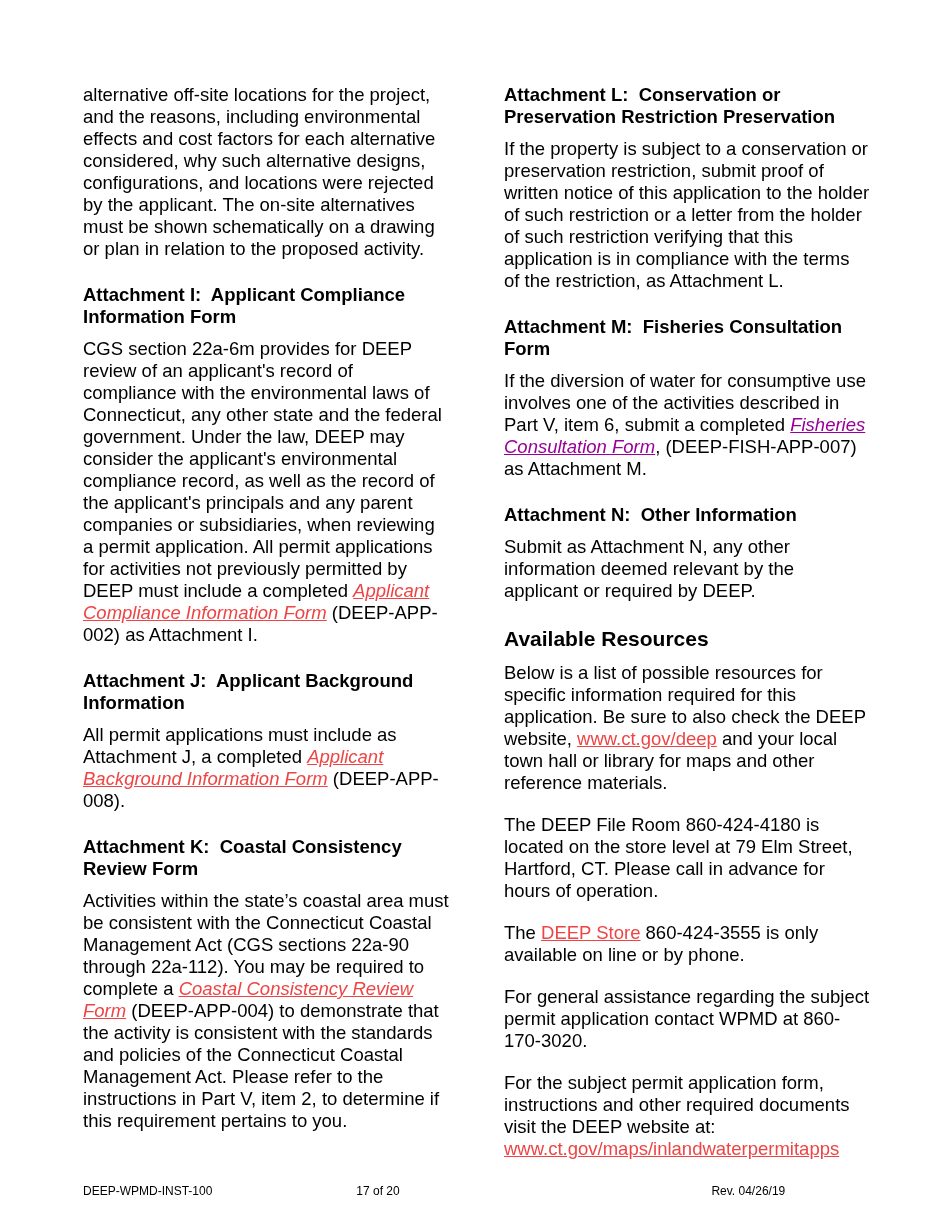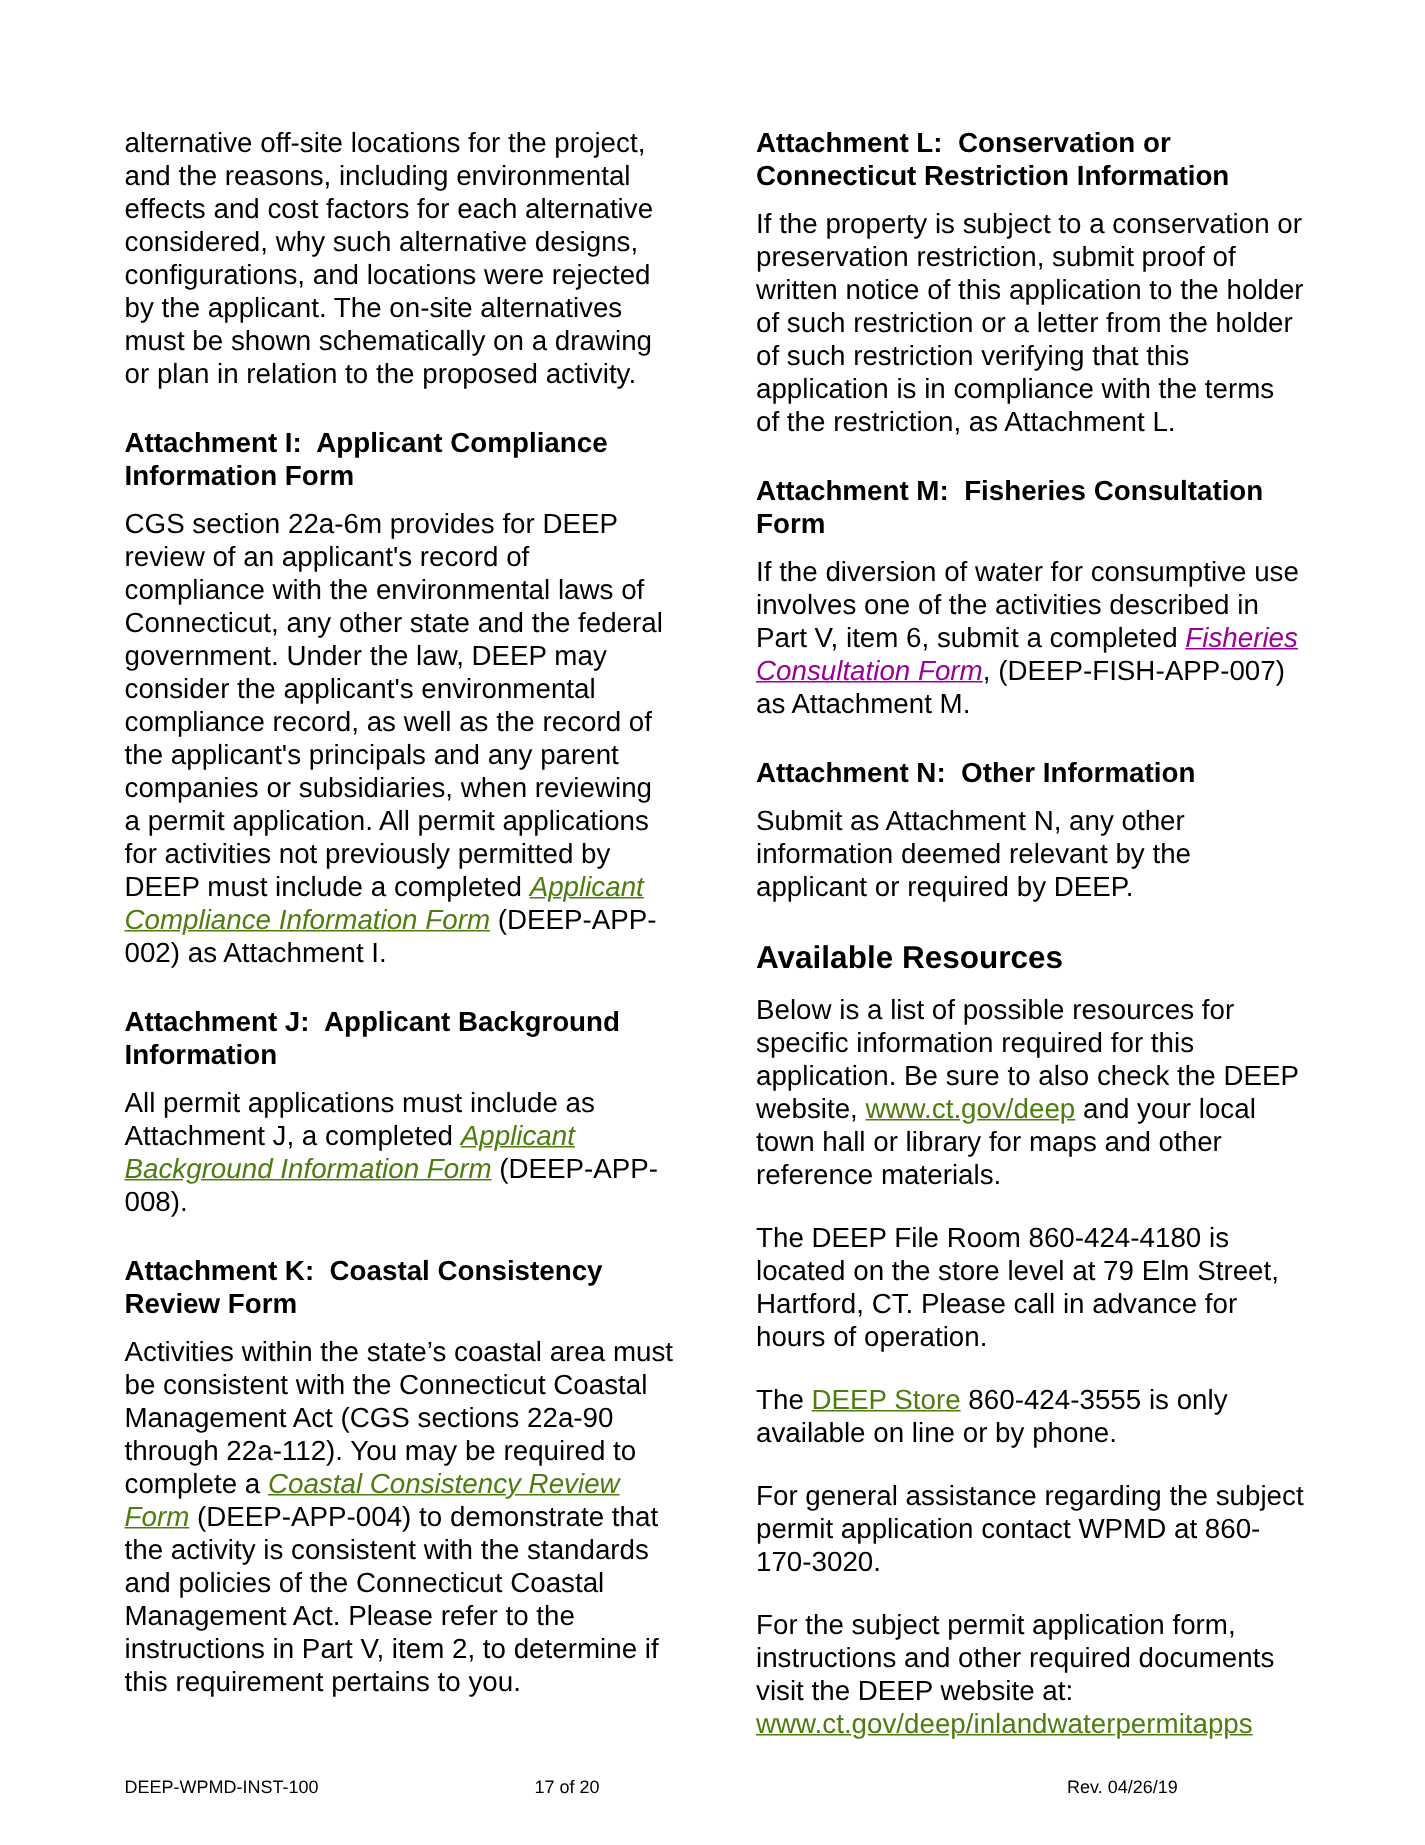--- a/index.html
+++ b/index.html
@@ -32,21 +32,21 @@
     white-space: pre-wrap;
   }
   h2.res-head {
     font-size: 21px;
     line-height: 26px;
     font-weight: bold;
     margin: 24px 0 10px 0;
     white-space: pre-wrap;
   }
   a.lnk {
-    color: #4d7c0f;
+    color: #ef4444;
     text-decoration: underline;
     cursor: pointer;
   }
   a.lnk.it { font-style: italic; }
   a.lnk.visited { color: #990099; }
   .footer {
     position: absolute;
     left: 83px;
     top: 1184px;
     width: 784px;
@@ -74,40 +74,40 @@
     <h3 class="att">Attachment J:  Applicant Background Information</h3>
     <p class="body"><span>All permit applications must include as Attachment J, a completed </span><a class="lnk it">Applicant Background Information Form</a><span> (DEEP-APP-008).</span></p>
 
     <h3 class="att">Attachment K:  Coastal Consistency Review Form</h3>
     <p class="body"><span>Activities within the state’s coastal area must be consistent with the Connecticut Coastal Management Act (CGS sections 22a-90 through 22a-112). You may be required to complete a </span><a class="lnk it">Coastal Consistency Review Form</a><span> (DEEP-APP-004) to demonstrate that the activity is consistent with the standards and policies of the Connecticut Coastal Management Act. Please refer to the instructions in Part V, item 2, to determine if this requirement pertains to you.</span></p>
 
   </div>
 
   <div class="col col-right">
 
-    <h3 class="att">Attachment L:  Conservation or Connecticut Restriction Information</h3>
+    <h3 class="att">Attachment L:  Conservation or Preservation Restriction Preservation</h3>
     <p class="body">If the property is subject to a conservation or preservation restriction, submit proof of written notice of this application to the holder of such restriction or a letter from the holder of such restriction verifying that this application is in compliance with the terms of the restriction, as Attachment L.</p>
 
     <h3 class="att">Attachment M:  Fisheries Consultation Form</h3>
     <p class="body"><span>If the diversion of water for consumptive use involves one of the activities described in Part V, item 6, submit a completed </span><a class="lnk it visited">Fisheries Consultation Form</a><span>, (DEEP-FISH-APP-007) as Attachment M.</span></p>
 
     <h3 class="att">Attachment N:  Other Information</h3>
     <p class="body">Submit as Attachment N, any other information deemed relevant by the applicant or required by DEEP.</p>
 
     <h2 class="res-head">Available Resources</h2>
 
     <p class="res"><span>Below is a list of possible resources for specific information required for this application. Be sure to also check the DEEP website, </span><a class="lnk">www.ct.gov/deep</a><span> and your local town hall or library for maps and other reference materials.</span></p>
 
     <p class="res">The DEEP File Room 860-424-4180 is located on the store level at 79 Elm Street, Hartford, CT. Please call in advance for hours of operation.</p>
 
     <p class="res"><span>The </span><a class="lnk">DEEP Store</a><span> 860-424-3555 is only available on line or by phone.</span></p>
 
     <p class="res">For general assistance regarding the subject permit application contact WPMD at 860-170-3020.</p>
 
-    <p class="res"><span>For the subject permit application form, instructions and other required documents visit the DEEP website at: </span><a class="lnk">www.ct.gov/deep/inlandwaterpermitapps</a></p>
+    <p class="res"><span>For the subject permit application form, instructions and other required documents visit the DEEP website at: </span><a class="lnk">www.ct.gov/maps/inlandwaterpermitapps</a></p>
 
   </div>
 
   <div class="footer">
     <span class="f-left">DEEP-WPMD-INST-100</span>
     <span class="f-center">17 of 20</span>
     <span class="f-right">Rev. 04/26/19</span>
   </div>
 
 </div>

